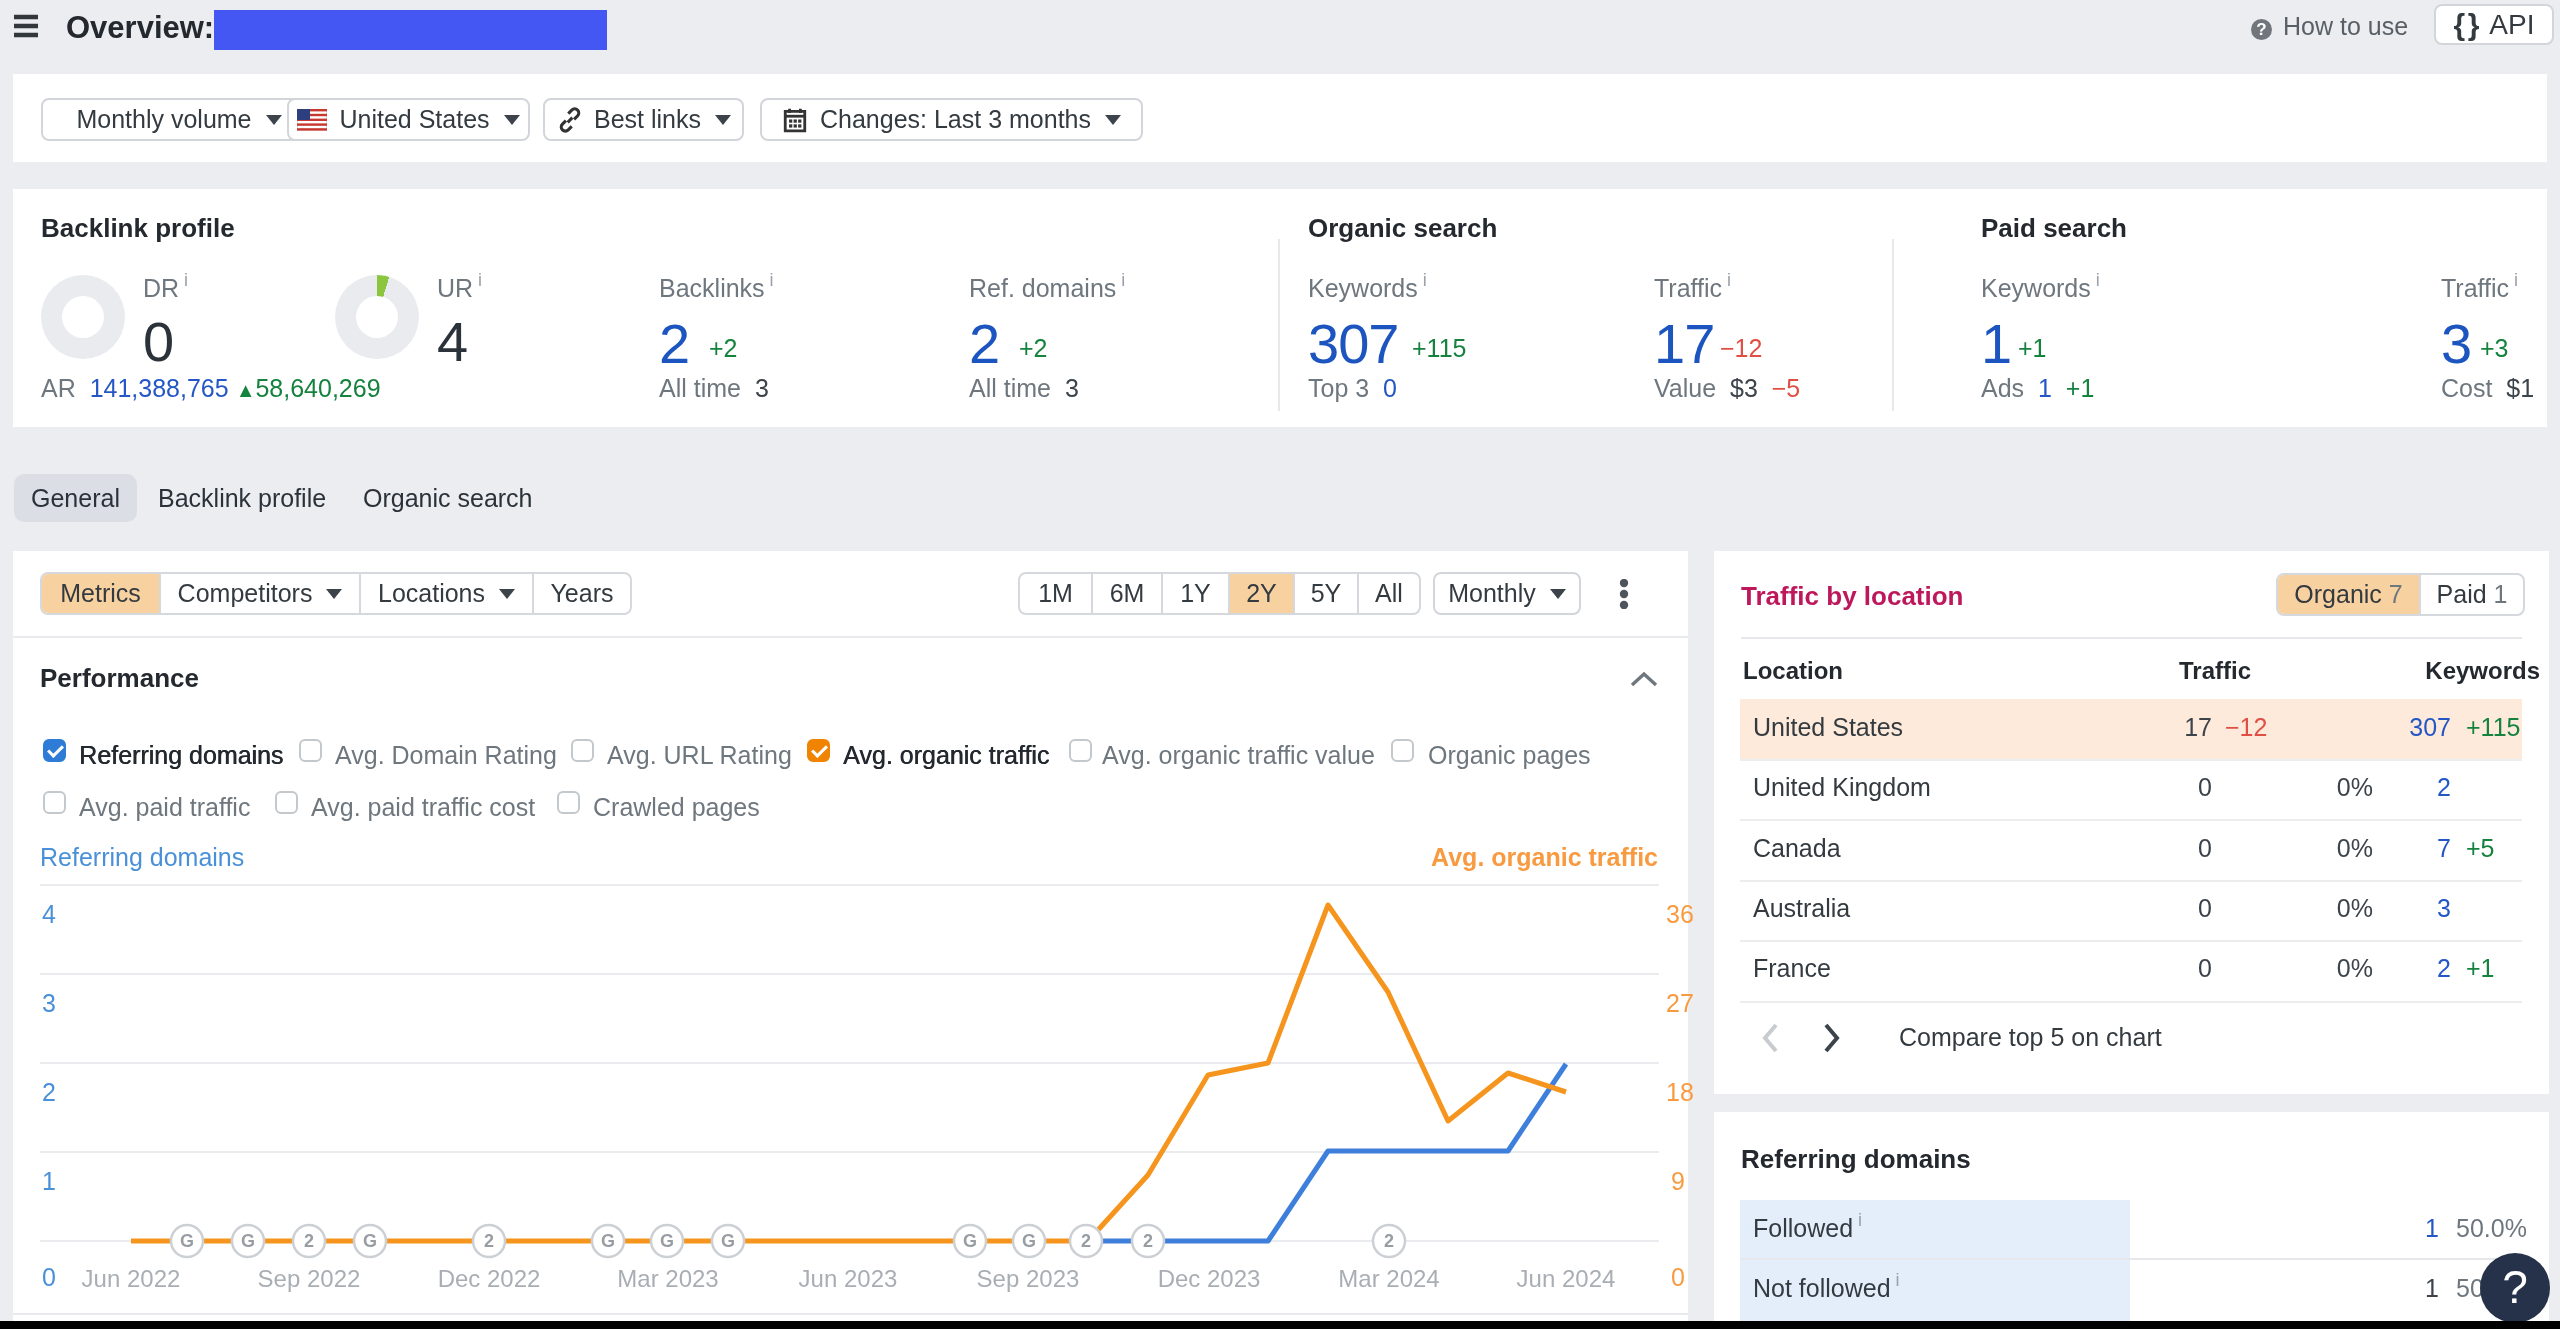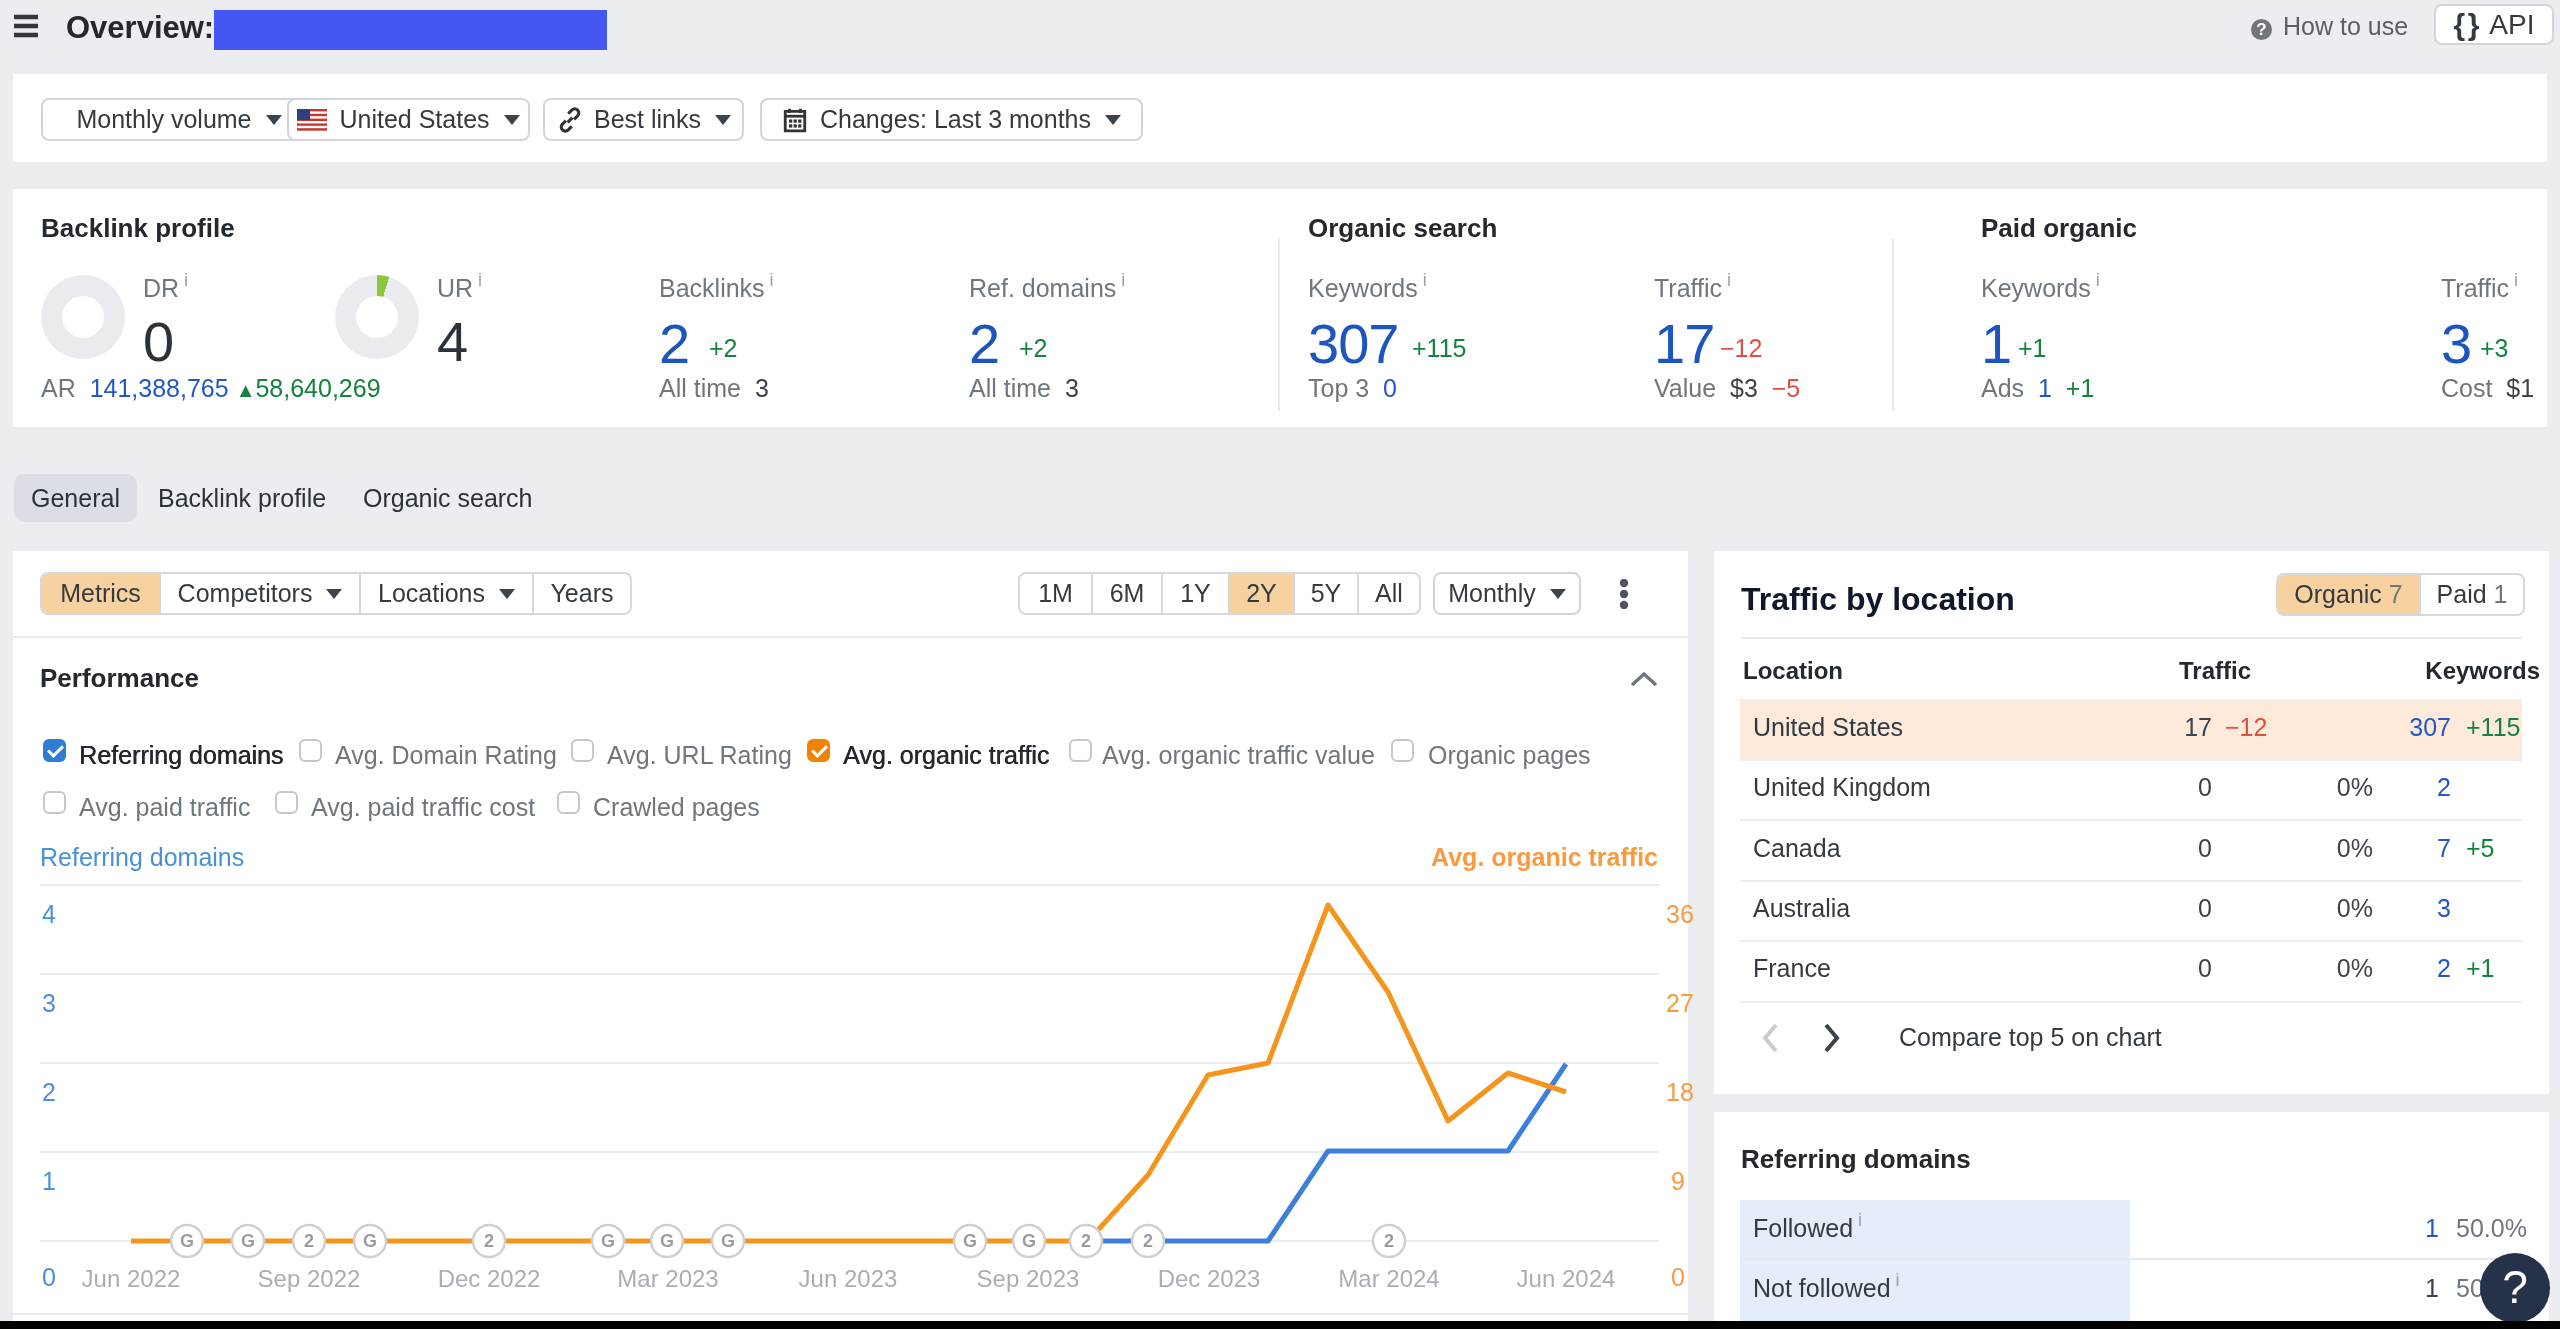--- a/index.html
+++ b/index.html
@@ -112,21 +112,21 @@
   <div class="abs delta green" style="left:1399px;top:145px;">+115</div>
   <div class="abs" style="left:1295px;top:185px;"><span class="gray">Top 3</span>&nbsp; <span class="blue">0</span></div>
 
   <div class="abs gray" style="left:1641px;top:85px;">Traffic<span class="sup">i</span></div>
   <div class="abs bignum" style="left:1641px;top:122px;">17</div>
   <div class="abs delta red" style="left:1707px;top:145px;">−12</div>
   <div class="abs" style="left:1641px;top:185px;"><span class="gray">Value</span>&nbsp; <span style="color:#3c434a;">$3</span>&nbsp; <span class="red delta">−5</span></div>
 
   <div class="abs" style="left:1879px;top:50px;width:2px;height:172px;background:#e6e8eb;"></div>
 
-  <div class="abs b" style="left:1968px;top:24px;font-size:26px;color:#23292f;">Paid organic</div>
+  <div class="abs b" style="left:1968px;top:24px;font-size:26px;color:#23292f;">Paid search</div>
   <div class="abs gray" style="left:1968px;top:85px;">Keywords<span class="sup">i</span></div>
   <div class="abs bignum" style="left:1968px;top:122px;">1</div>
   <div class="abs delta green" style="left:2005px;top:145px;">+1</div>
   <div class="abs" style="left:1968px;top:185px;"><span class="gray">Ads</span>&nbsp; <span class="blue">1</span>&nbsp; <span class="green delta">+1</span></div>
 
   <div class="abs gray" style="left:2428px;top:85px;">Traffic<span class="sup">i</span></div>
   <div class="abs bignum" style="left:2428px;top:122px;">3</div>
   <div class="abs delta green" style="left:2467px;top:145px;">+3</div>
   <div class="abs" style="left:2428px;top:185px;"><span class="gray">Cost</span>&nbsp; <span style="color:#3c434a;">$1</span></div>
 </div>
@@ -251,21 +251,21 @@
           <text x="1135" y="372">2</text>
         <circle cx="1376" cy="366" r="16" fill="#fff" stroke="#ccd0d4" stroke-width="2.5"></circle>
           <text x="1376" y="372">2</text>
       </g>
     </g>
   </svg>
   <div class="abs" style="left:0;top:762px;width:1675px;height:2px;background:#e8eaed;"></div>
 </div>
 
 <div class="card" style="left:1714px;top:551px;width:835px;height:543px;">
-  <div class="abs b" style="left:27px;top:30px;font-size:32px;color:#0f172a;">Traffic by location</div>
+  <div class="abs b" style="left:27px;top:30px;font-size:26px;color:#be185d;">Traffic by location</div>
   <div class="seg" style="left:562px;top:22px;height:43px;">
     <div class="on" style="width:141px;">Organic&nbsp;<span style="color:#6e767e;">7</span></div>
     <div style="width:104px;">Paid&nbsp;<span style="color:#6e767e;">1</span></div>
   </div>
   <div class="abs" style="left:27px;top:86px;width:781px;height:2px;background:#e6e8eb;"></div>
   <div class="abs b" style="left:29px;top:106px;color:#23292f;font-size:24px;">Location</div>
   <div class="abs b" style="left:0;top:106px;width:537px;text-align:right;color:#23292f;font-size:24px;">Traffic</div>
   <div class="abs b" style="left:0;top:106px;width:826px;text-align:right;color:#23292f;font-size:24px;">Keywords</div>
 
   <div class="abs" style="left:26px;top:148px;width:782px;height:60px;background:#fdeada;"></div>

